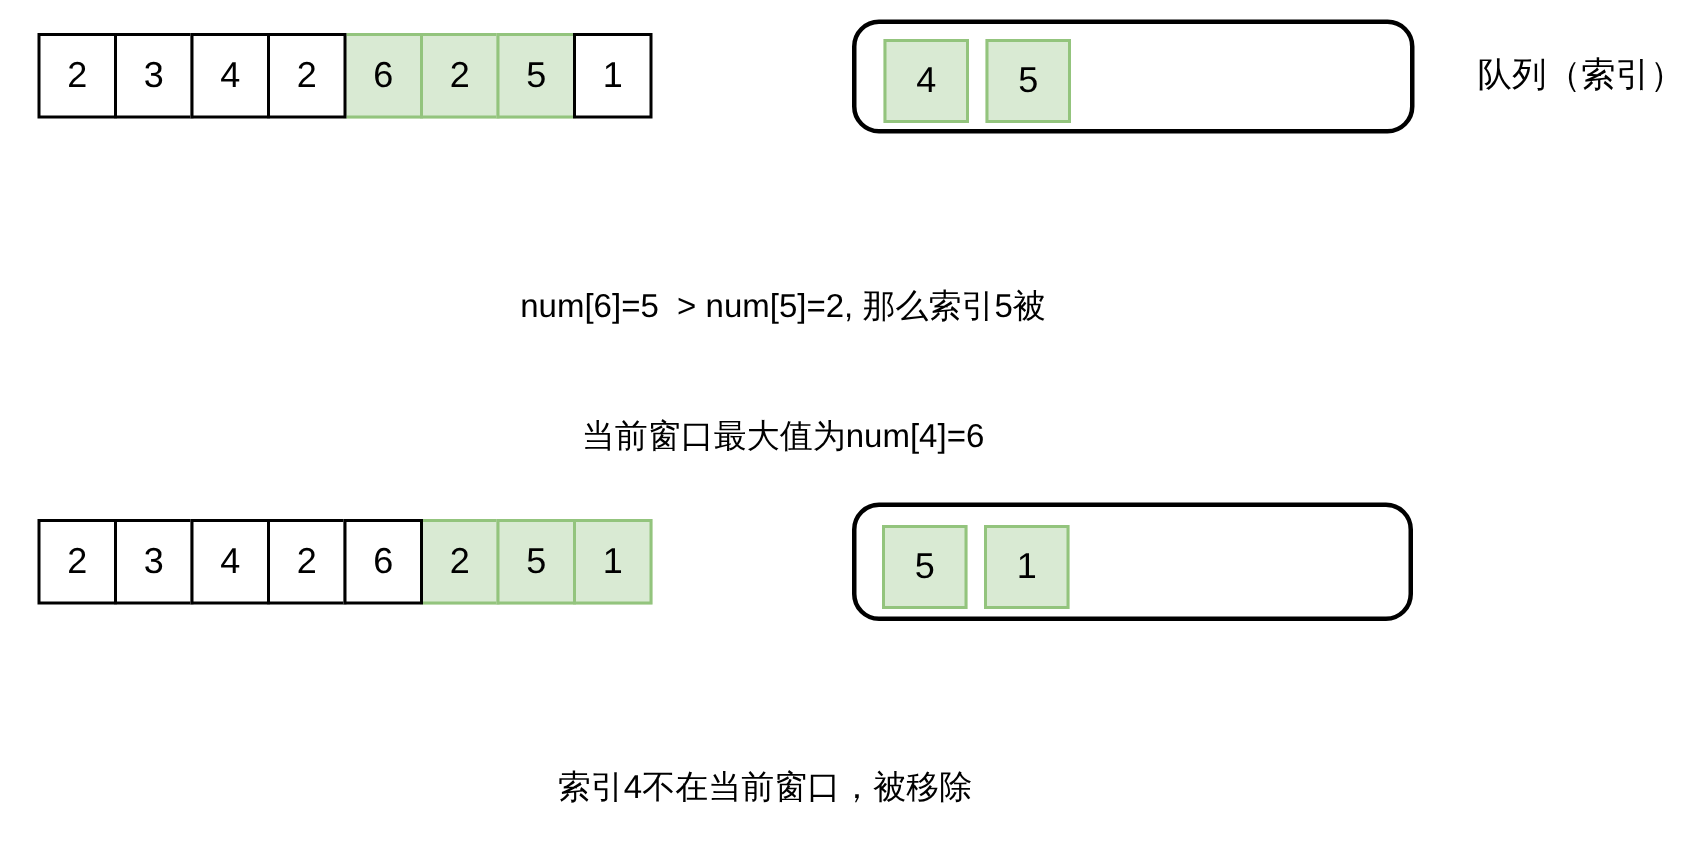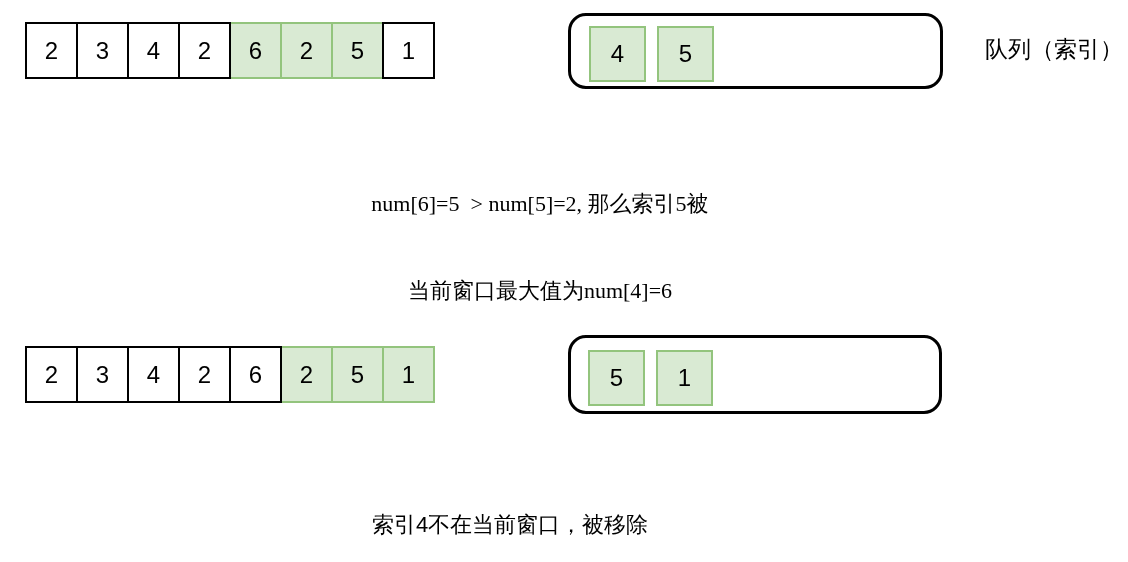--- a/index.html
+++ b/index.html
@@ -98,21 +98,21 @@
 
   <div class="queue-box" style="left:568px; top:13px; width:375px; height:76px;">
     <div class="queue-cells" style="left:18px; top:10px;">
         <div class="qcell">4</div>
         <div class="qcell">5</div>
       </div>
   </div>
 
   <div class="queue-label" style="left:985px; top:36px;">队列（索引）</div>
 
-  <div class="caption" style="left:320px; top:131px; width:440px;font-family:Liberation Serif, serif;">
+  <div class="caption" style="left:302px; top:131px; width:440px;">
     <div>num[6]=5  &gt; num[5]=2, 那么索引5被</div>
     <div>当前窗口最大值为num[4]=6</div>
   </div>
 
   <div class="num-array" style="left:25px; top:346px;">
       <div class="cell">2</div>
       <div class="cell">3</div>
       <div class="cell">4</div>
       <div class="cell">2</div>
       <div class="cell">6</div>

